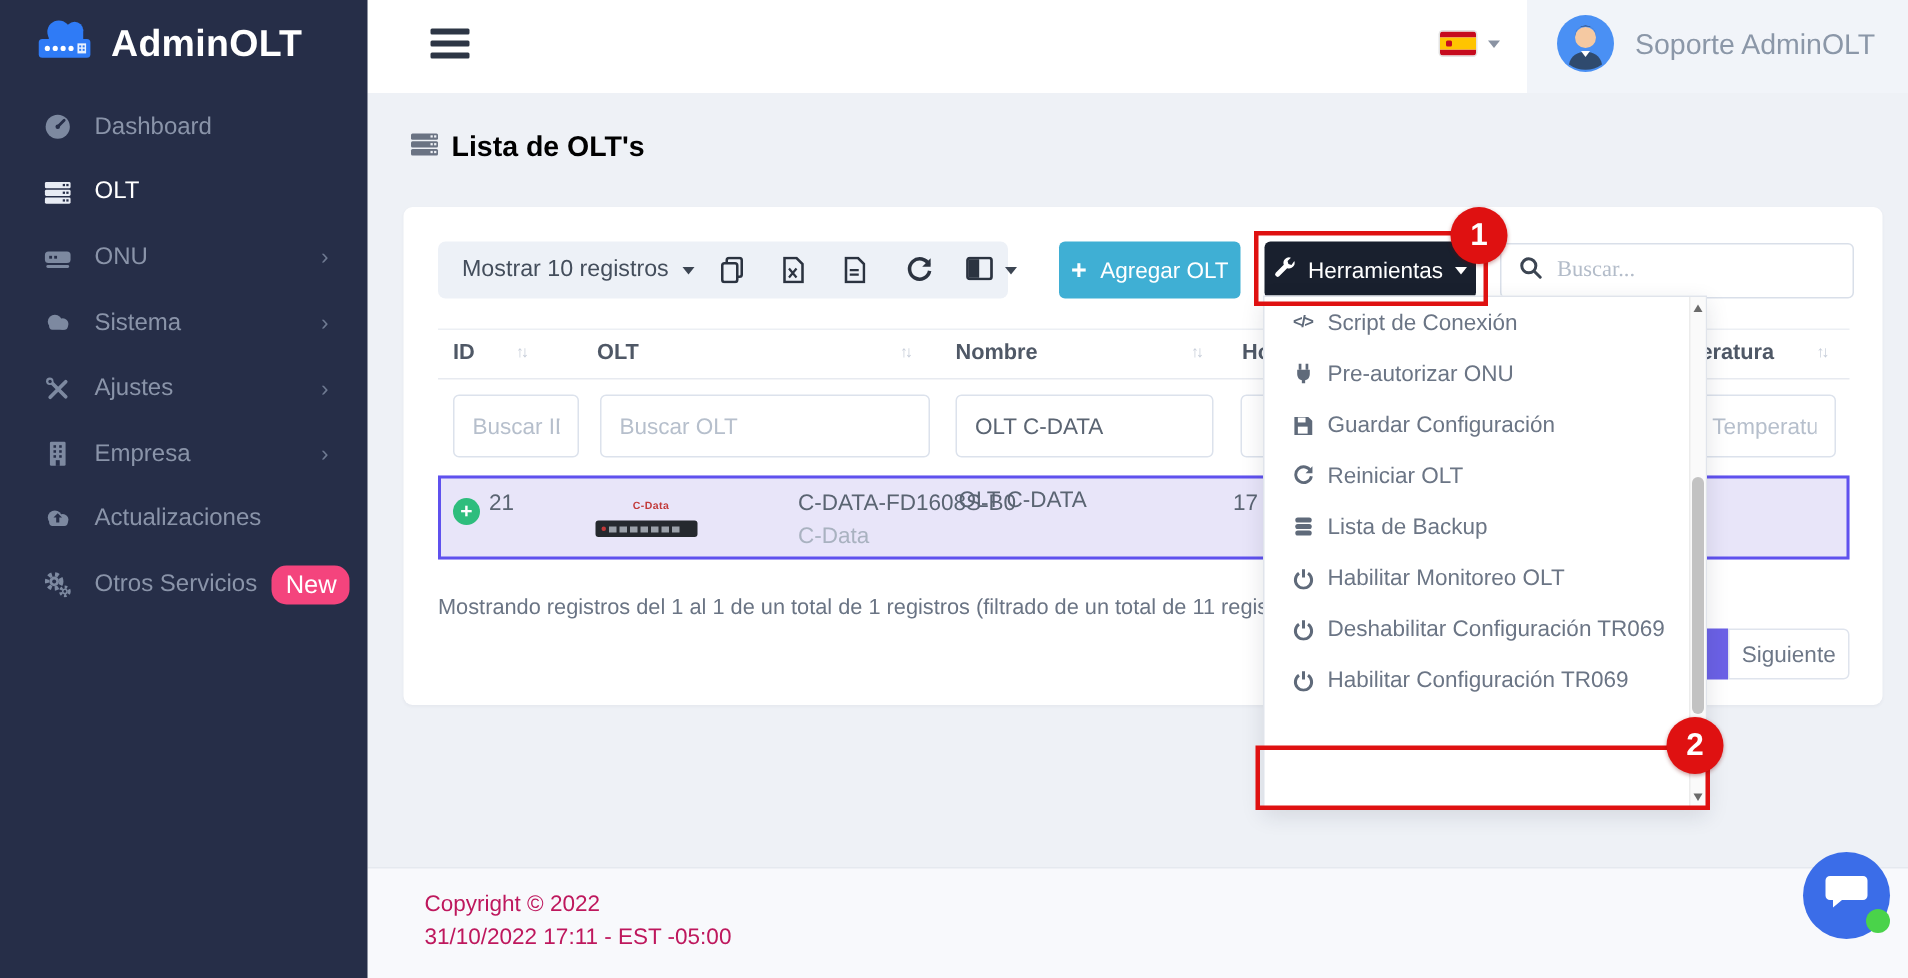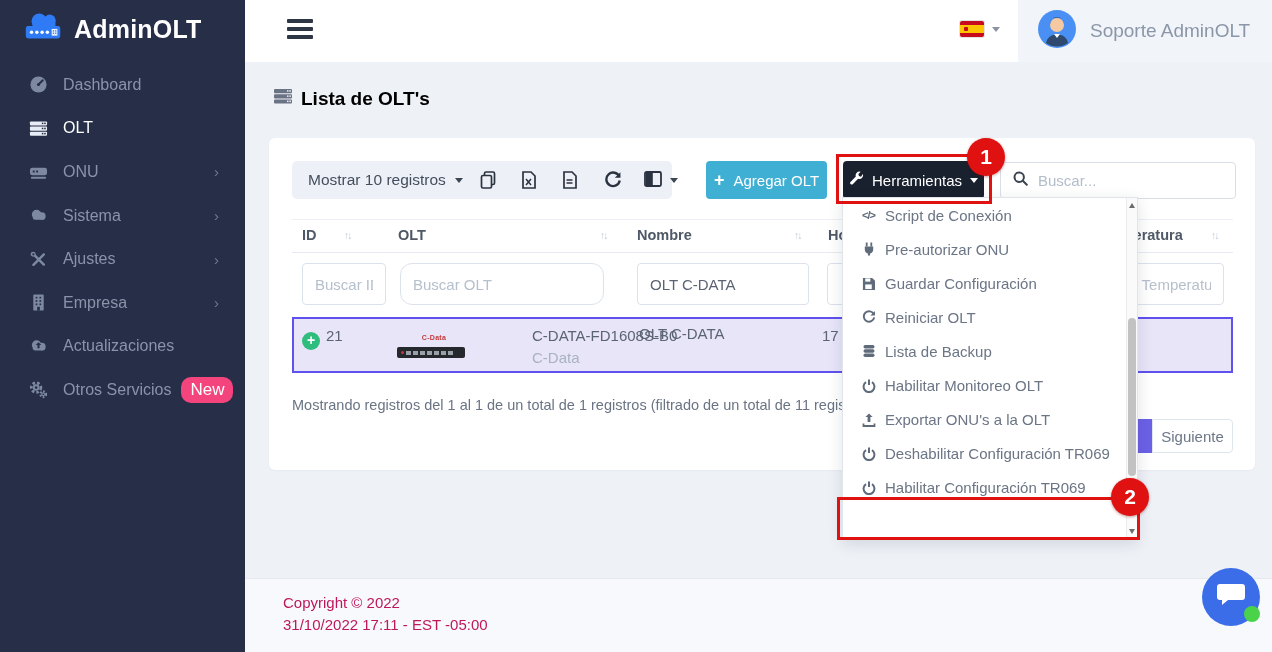--- a/index.html
+++ b/index.html
@@ -39,21 +39,21 @@
   .show-entries { position:absolute; left:16px; top:0; height:38px; display:flex; align-items:center; gap:9px; color:#444e5c; font-size:15.5px; cursor:pointer; }
   .sel-caret { width:0;height:0;border-left:4px solid transparent;border-right:4px solid transparent;border-top:5px solid #3c4552; }
   .tool-ic { position:absolute; top:10px; width:18px; height:18px; color:#2b3340; cursor:pointer; }
   .cols-caret { position:absolute; left:378px; top:17px; width:0;height:0;border-left:4px solid transparent;border-right:4px solid transparent;border-top:5px solid #3c4552; }
 
   .btn-add { position:absolute; left:706px; top:161px; width:121px; height:38px; background:#3fafd4; border:none; border-radius:4px; color:#fff; font-size:15px; font-family:inherit; display:flex; align-items:center; justify-content:center; gap:9px; cursor:pointer; z-index:7; }
   .btn-add .plus { font-size:18px; font-weight:bold; }
   .btn-tools { position:absolute; left:843px; top:161px; width:141px; height:38px; background:#19202e; border:none; border-radius:4px; color:#fff; font-size:15px; font-family:inherit; display:flex; align-items:center; justify-content:center; gap:8px; cursor:pointer; z-index:7; }
   .btn-tools .caret-down { border-top-color:#fff; }
   .searchbox { position:absolute; left:1000px; top:162px; width:236px; height:37px; background:#fff; border:1px solid #d9dfe9; border-radius:4px; display:flex; align-items:center; padding-left:12px; gap:10px; z-index:7; }
-  .searchbox input { border:none; outline:none; font-size:15px; font-family:Liberation Sans, sans-serif; color:#ef4444; width:170px; background:transparent; }
+  .searchbox input { border:none; outline:none; font-size:15px; font-family:Liberation Serif, serif; color:#ef4444; width:170px; background:transparent; }
   .searchbox input::placeholder { color:#b3bcc9; }
 
   
   .thead-line-top { position:absolute; left:292px; top:219px; width:941px; height:1px; background:#eceff4; z-index:7; }
   .thead-line-bot { position:absolute; left:292px; top:252px; width:941px; height:1px; background:#e7eaf0; z-index:7; }
   .th { position:absolute; top:227px; color:#4f5866; font-size:14.5px; font-weight:bold; z-index:7; }
   .sort { position:absolute; top:229px; color:#c6cdd9; font-size:10.5px; letter-spacing:-2px; z-index:7; }
   .filter-input { position:absolute; top:263px; height:42px; border:1px solid #dce2ec; border-radius:4px; font-size:15px; font-family:inherit; padding:0 12px; color:#5a6472; outline:none; z-index:7; background:#fff; }
   .filter-input::placeholder { color:#b6bfcc; }
 
@@ -344,21 +344,21 @@
   <span class="sort" style="left:344px">↑↓</span>
   <span class="th" style="left:398px">OLT</span>
   <span class="sort" style="left:600px">↑↓</span>
   <span class="th" style="left:637px">Nombre</span>
   <span class="sort" style="left:794px">↑↓</span>
   <span class="th" style="left:828px">Host</span>
   <span class="th" style="left:1096px">Temperatura</span>
   <span class="sort" style="left:1211px">↑↓</span>
 
   <input class="filter-input" style="left: 302px; width: 84px;" placeholder="Buscar ID">
-  <input class="filter-input" style="left: 400px; width: 204px; border-radius: 12px;" placeholder="Buscar OLT">
+  <input class="filter-input" style="left: 400px; width: 220px;" placeholder="Buscar OLT">
   <input class="filter-input" style="left: 637px; width: 172px;" value="OLT C-DATA">
   <input class="filter-input" style="left: 827px; width: 196px;">
   <input class="filter-input" style="left: 1078px; width: 146px;" placeholder="Buscar Temperatura">
 
   <div class="data-row">
     <span class="plus-circle">+</span>
     <span class="cell" style="left:32px;top:8px">21</span>
     <span class="device">
       <span class="brand">C-Data</span>
       <span class="chassis">
@@ -432,29 +432,20 @@
         <svg width="14" height="14" viewBox="0 0 14 14">
             <path d="M4 3.2a5.4 5.4 0 1 0 6 0" fill="none" stroke="currentColor" stroke-width="2"></path>
             <line x1="7" y1="0.5" x2="7" y2="6" stroke="currentColor" stroke-width="2"></line>
           </svg>
       </span>
       <span>Habilitar Monitoreo OLT</span>
     </div>
     <div class="dd-item">
       <span class="dd-ic">
         <svg width="14" height="14" viewBox="0 0 14 14">
-            <path d="M7 0.5l3.6 3.6H8.4v5H5.6v-5H3.4z" fill="currentColor"></path>
-            <path d="M1.5 10.5v2.5h11v-2.5" fill="none" stroke="currentColor" stroke-width="1.8"></path>
-          </svg>
-      </span>
-      <span>Exportar ONU's a la OLT</span>
-    </div>
-    <div class="dd-item">
-      <span class="dd-ic">
-        <svg width="14" height="14" viewBox="0 0 14 14">
             <path d="M4 3.2a5.4 5.4 0 1 0 6 0" fill="none" stroke="currentColor" stroke-width="2"></path>
             <line x1="7" y1="0.5" x2="7" y2="6" stroke="currentColor" stroke-width="2"></line>
           </svg>
       </span>
       <span>Deshabilitar Configuración TR069</span>
     </div>
     <div class="dd-item">
       <span class="dd-ic">
         <svg width="14" height="14" viewBox="0 0 14 14">
             <path d="M4 3.2a5.4 5.4 0 1 0 6 0" fill="none" stroke="currentColor" stroke-width="2"></path>

